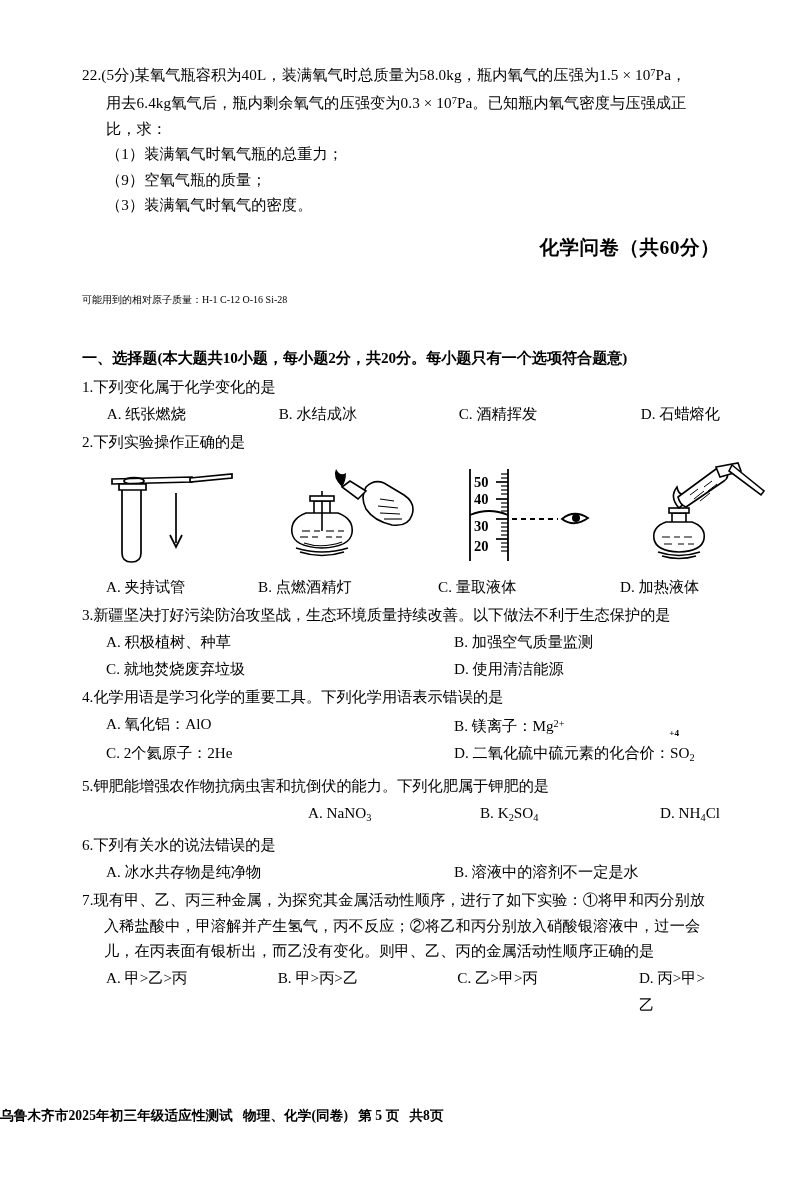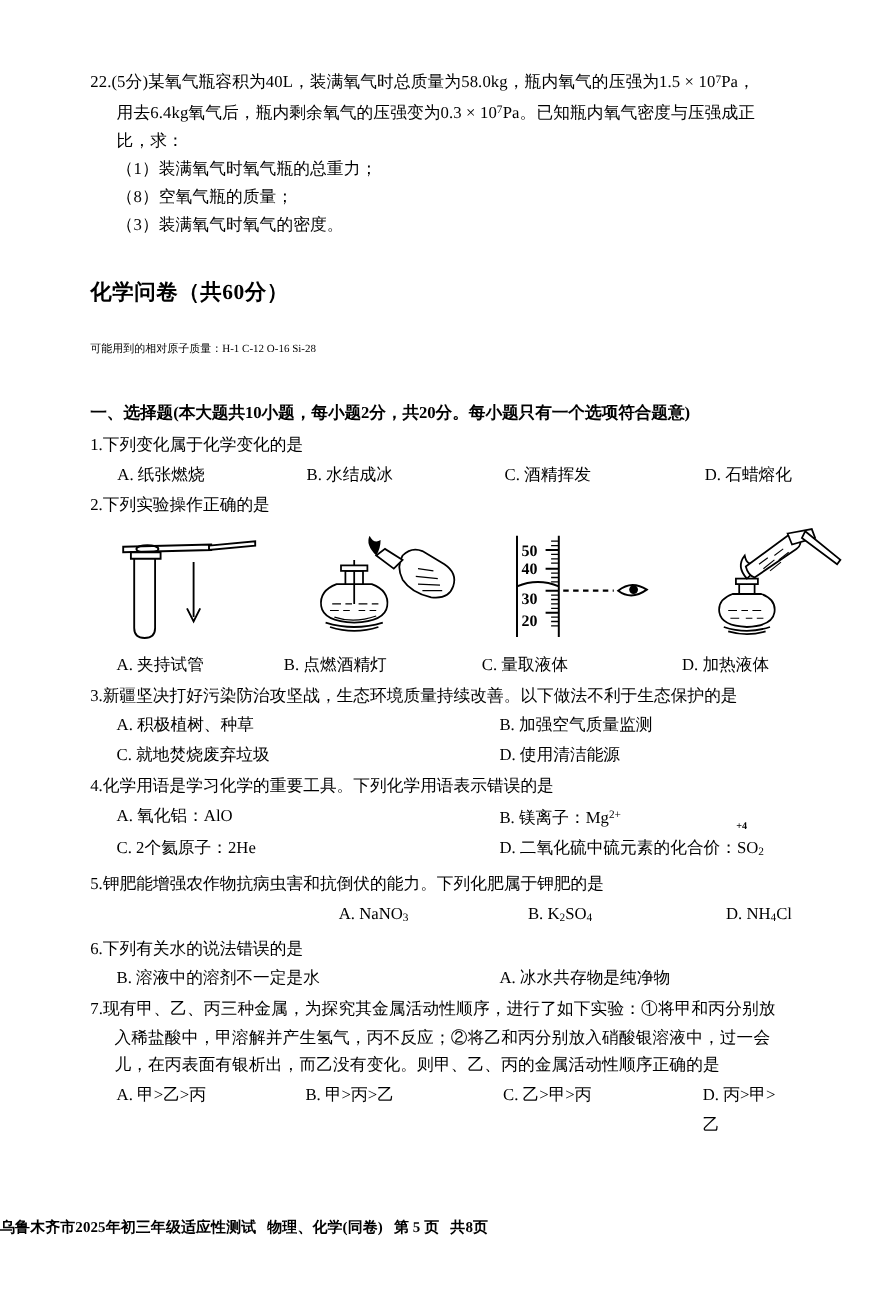--- a/index.html
+++ b/index.html
@@ -85,25 +85,25 @@
     left: 50%;
     transform: translateX(-50%);
     font-size: 9.2px;
     line-height: 9px;
     white-space: nowrap;
     font-weight: bold;
   }
 
   
   .chem-title {
-    text-align: left;
+    text-align: right;
     font-size: 19.5px;
     font-weight: bold;
     letter-spacing: 0.5px;
-    margin-top: 34px;
+    margin-top: 16px;
     margin-bottom: 26px;
   }
   .atomic-mass {
     font-size: 10px;
     line-height: 26px;
     margin-bottom: 32px;
     font-family: Liberation Serif, serif;
   }
   .section-head {
     font-size: 15.2px;
@@ -161,21 +161,21 @@
 <body>
 
 <div class="page">
   <div class="sheet">
 
     <div class="q-block">
       <div class="line"><span>22.</span><span>(5分)</span><span>某氧气瓶容积为40L，装满氧气时总质量为58.0kg，瓶内氧气的压强为1.5 × 10</span><sup>7</sup><span>Pa，</span></div>
       <div class="line indent-1"><span>用去6.4kg氧气后，瓶内剩余氧气的压强变为0.3 × 10</span><sup>7</sup><span>Pa。已知瓶内氧气密度与压强成正</span></div>
       <div class="line indent-1">比，求：</div>
       <div class="line indent-1">（1）装满氧气时氧气瓶的总重力；</div>
-      <div class="line indent-1">（8）空氧气瓶的质量；</div>
+      <div class="line indent-1">（9）空氧气瓶的质量；</div>
       <div class="line indent-1">（3）装满氧气时氧气的密度。</div>
     </div>
 
     <div class="chem-title">化学问卷（共60分）</div>
 
     <div class="atomic-mass"><span>可能用到的相对原子质量：</span><span>H-1   C-12   O-16   Si-28</span></div>
 
     <div class="section-head">一、选择题(本大题共10小题，每小题2分，共20分。每小题只有一个选项符合题意)</div>
 
     <div class="q-block">
@@ -377,22 +377,22 @@
       <div class="opts-4">
         <span class="opt w-q5-a"><span>A. NaNO</span><sub>3</sub></span>
         <span class="opt w-q5-b"><span>B. K</span><sub>2</sub><span>SO</span><sub>4</sub></span>
         <span class="opt"><span>D. NH</span><sub>4</sub><span>Cl</span></span>
       </div>
     </div>
 
     <div class="q-block">
       <div class="stem"><span>6.</span><span>下列有关水的说法错误的是</span></div>
       <div class="opts-2">
+        <span class="opt">A. 冰水共存物是纯净物</span>
         <span class="opt">B. 溶液中的溶剂不一定是水</span>
-        <span class="opt">A. 冰水共存物是纯净物</span>
       </div>
     </div>
 
     <div class="q-block">
       <div class="line"><span>7.</span><span>现有甲、乙、丙三种金属，为探究其金属活动性顺序，进行了如下实验：①将甲和丙分别放</span></div>
       <div class="line indent-2">入稀盐酸中，甲溶解并产生氢气，丙不反应；②将乙和丙分别放入硝酸银溶液中，过一会</div>
       <div class="line indent-2">儿，在丙表面有银析出，而乙没有变化。则甲、乙、丙的金属活动性顺序正确的是</div>
       <div class="opts-4">
         <span class="opt w-q7-a">A. 甲&gt;乙&gt;丙</span>
         <span class="opt w-q7-b">B. 甲&gt;丙&gt;乙</span>

